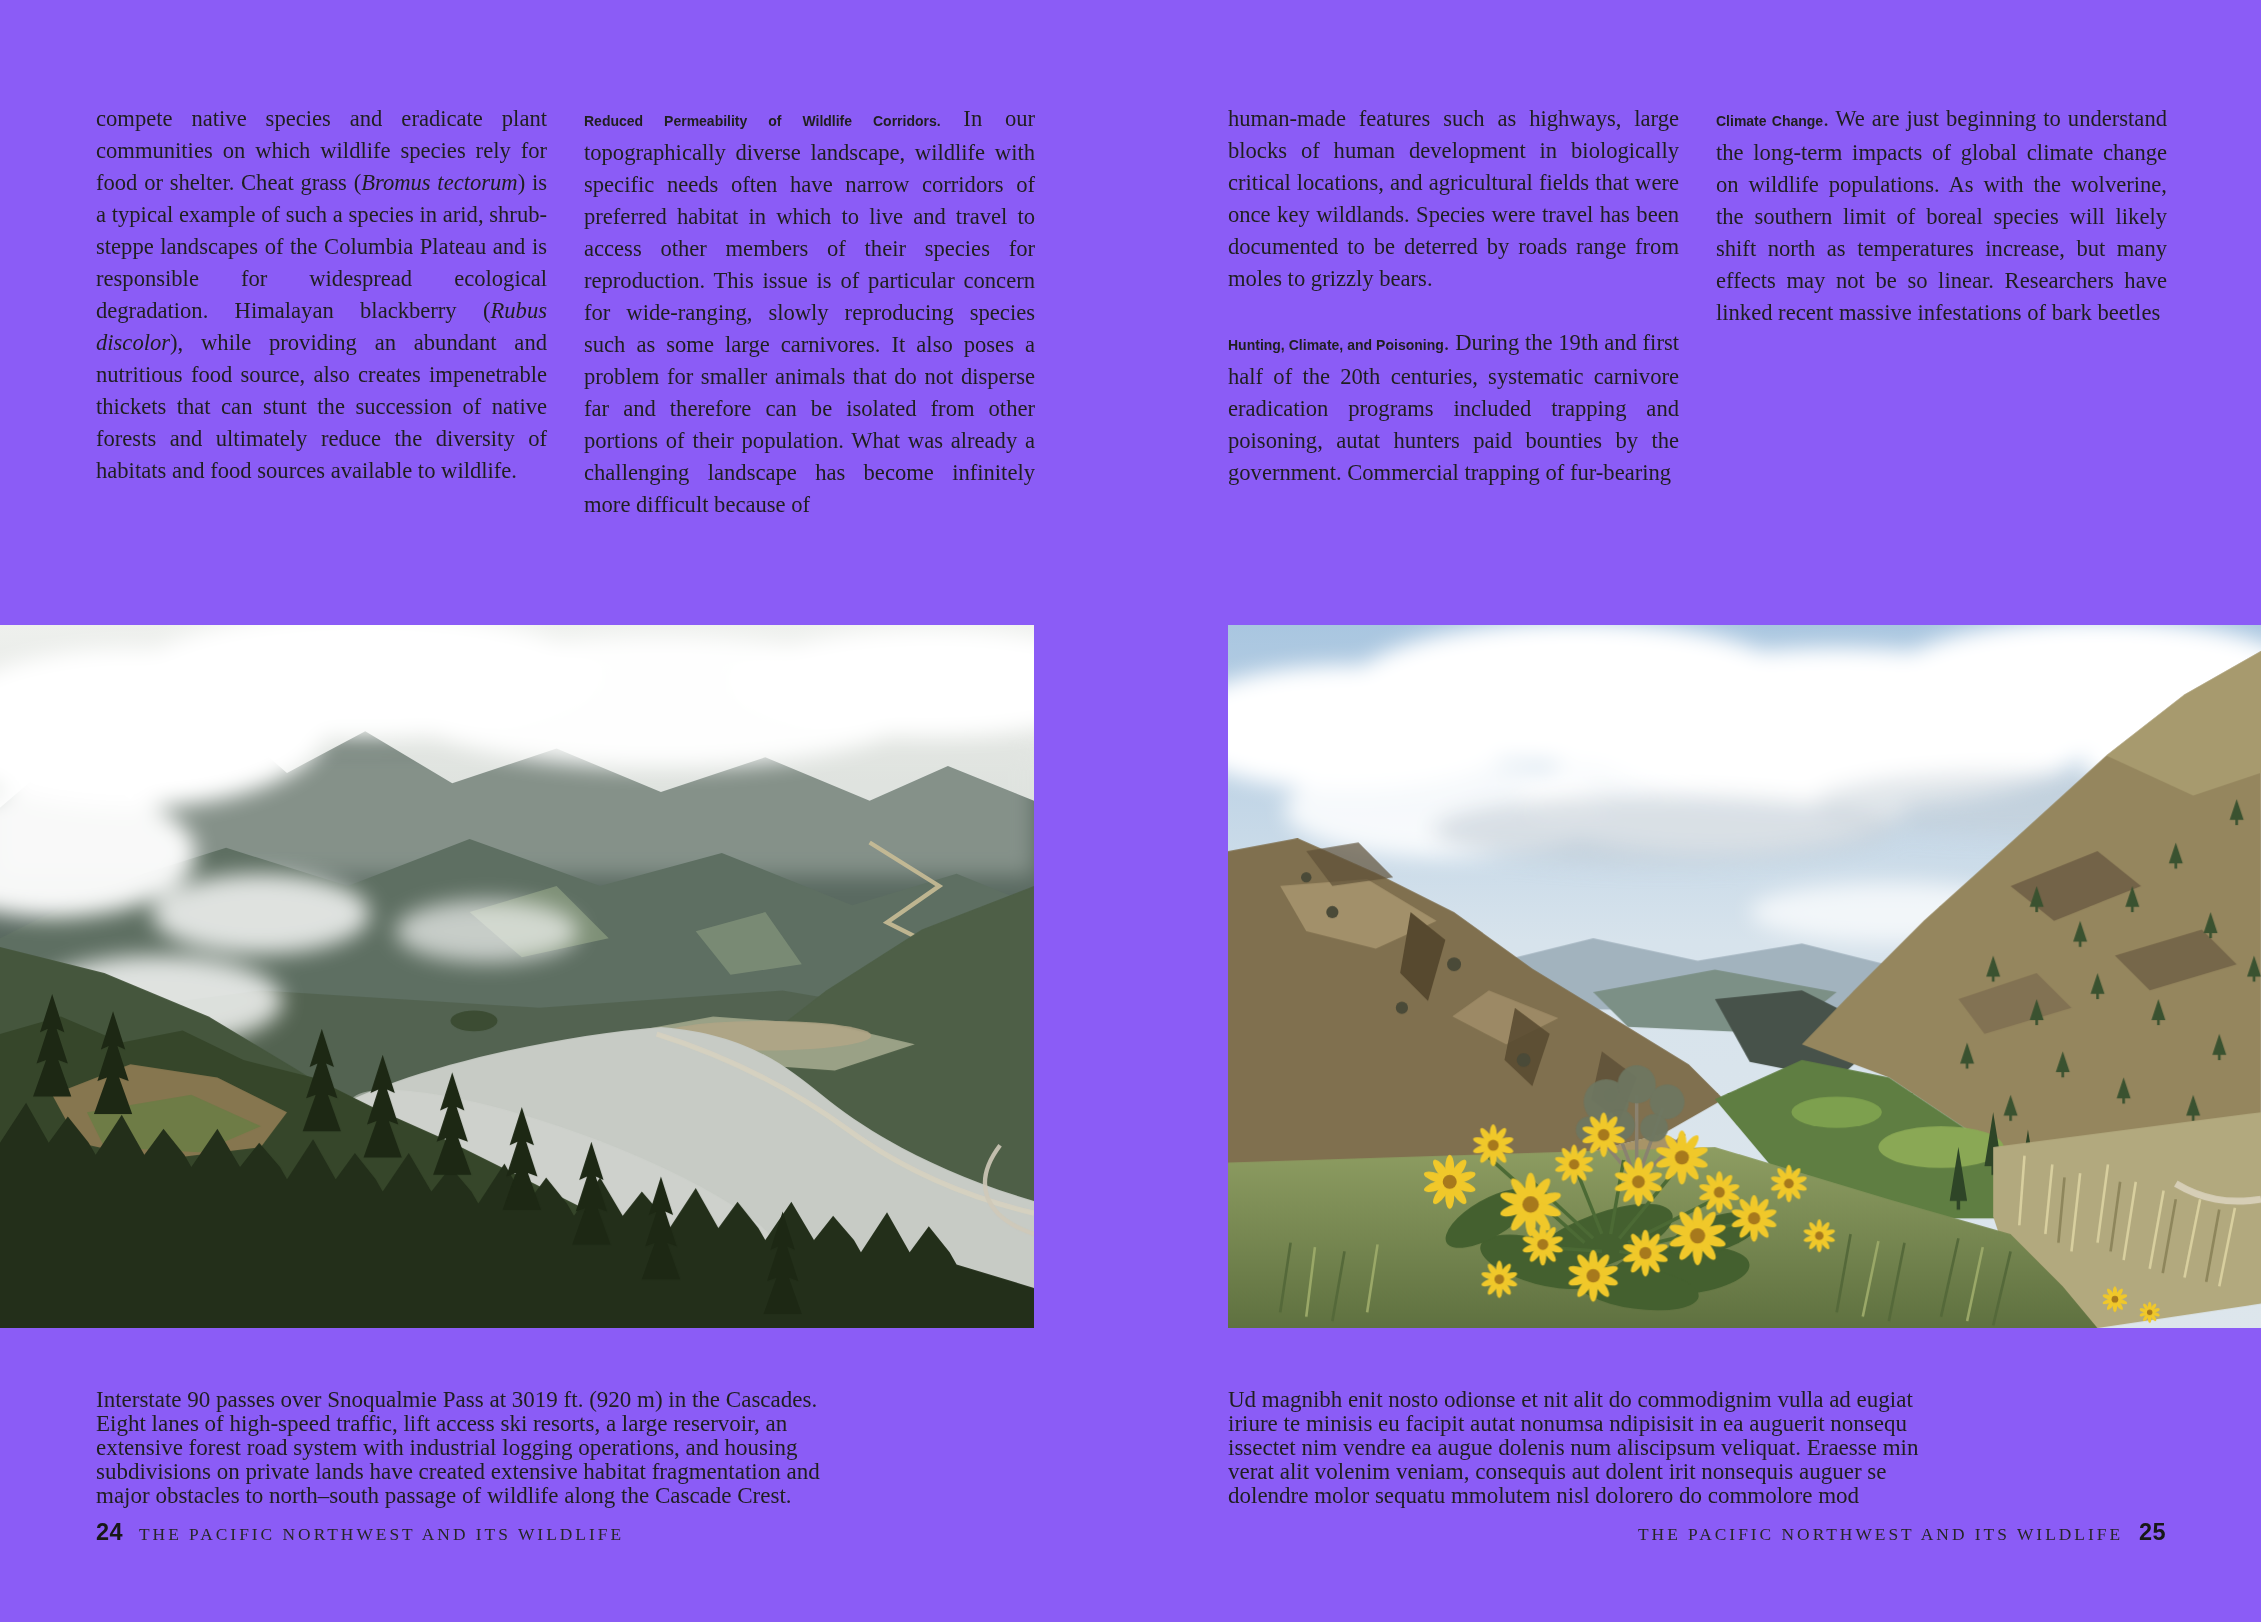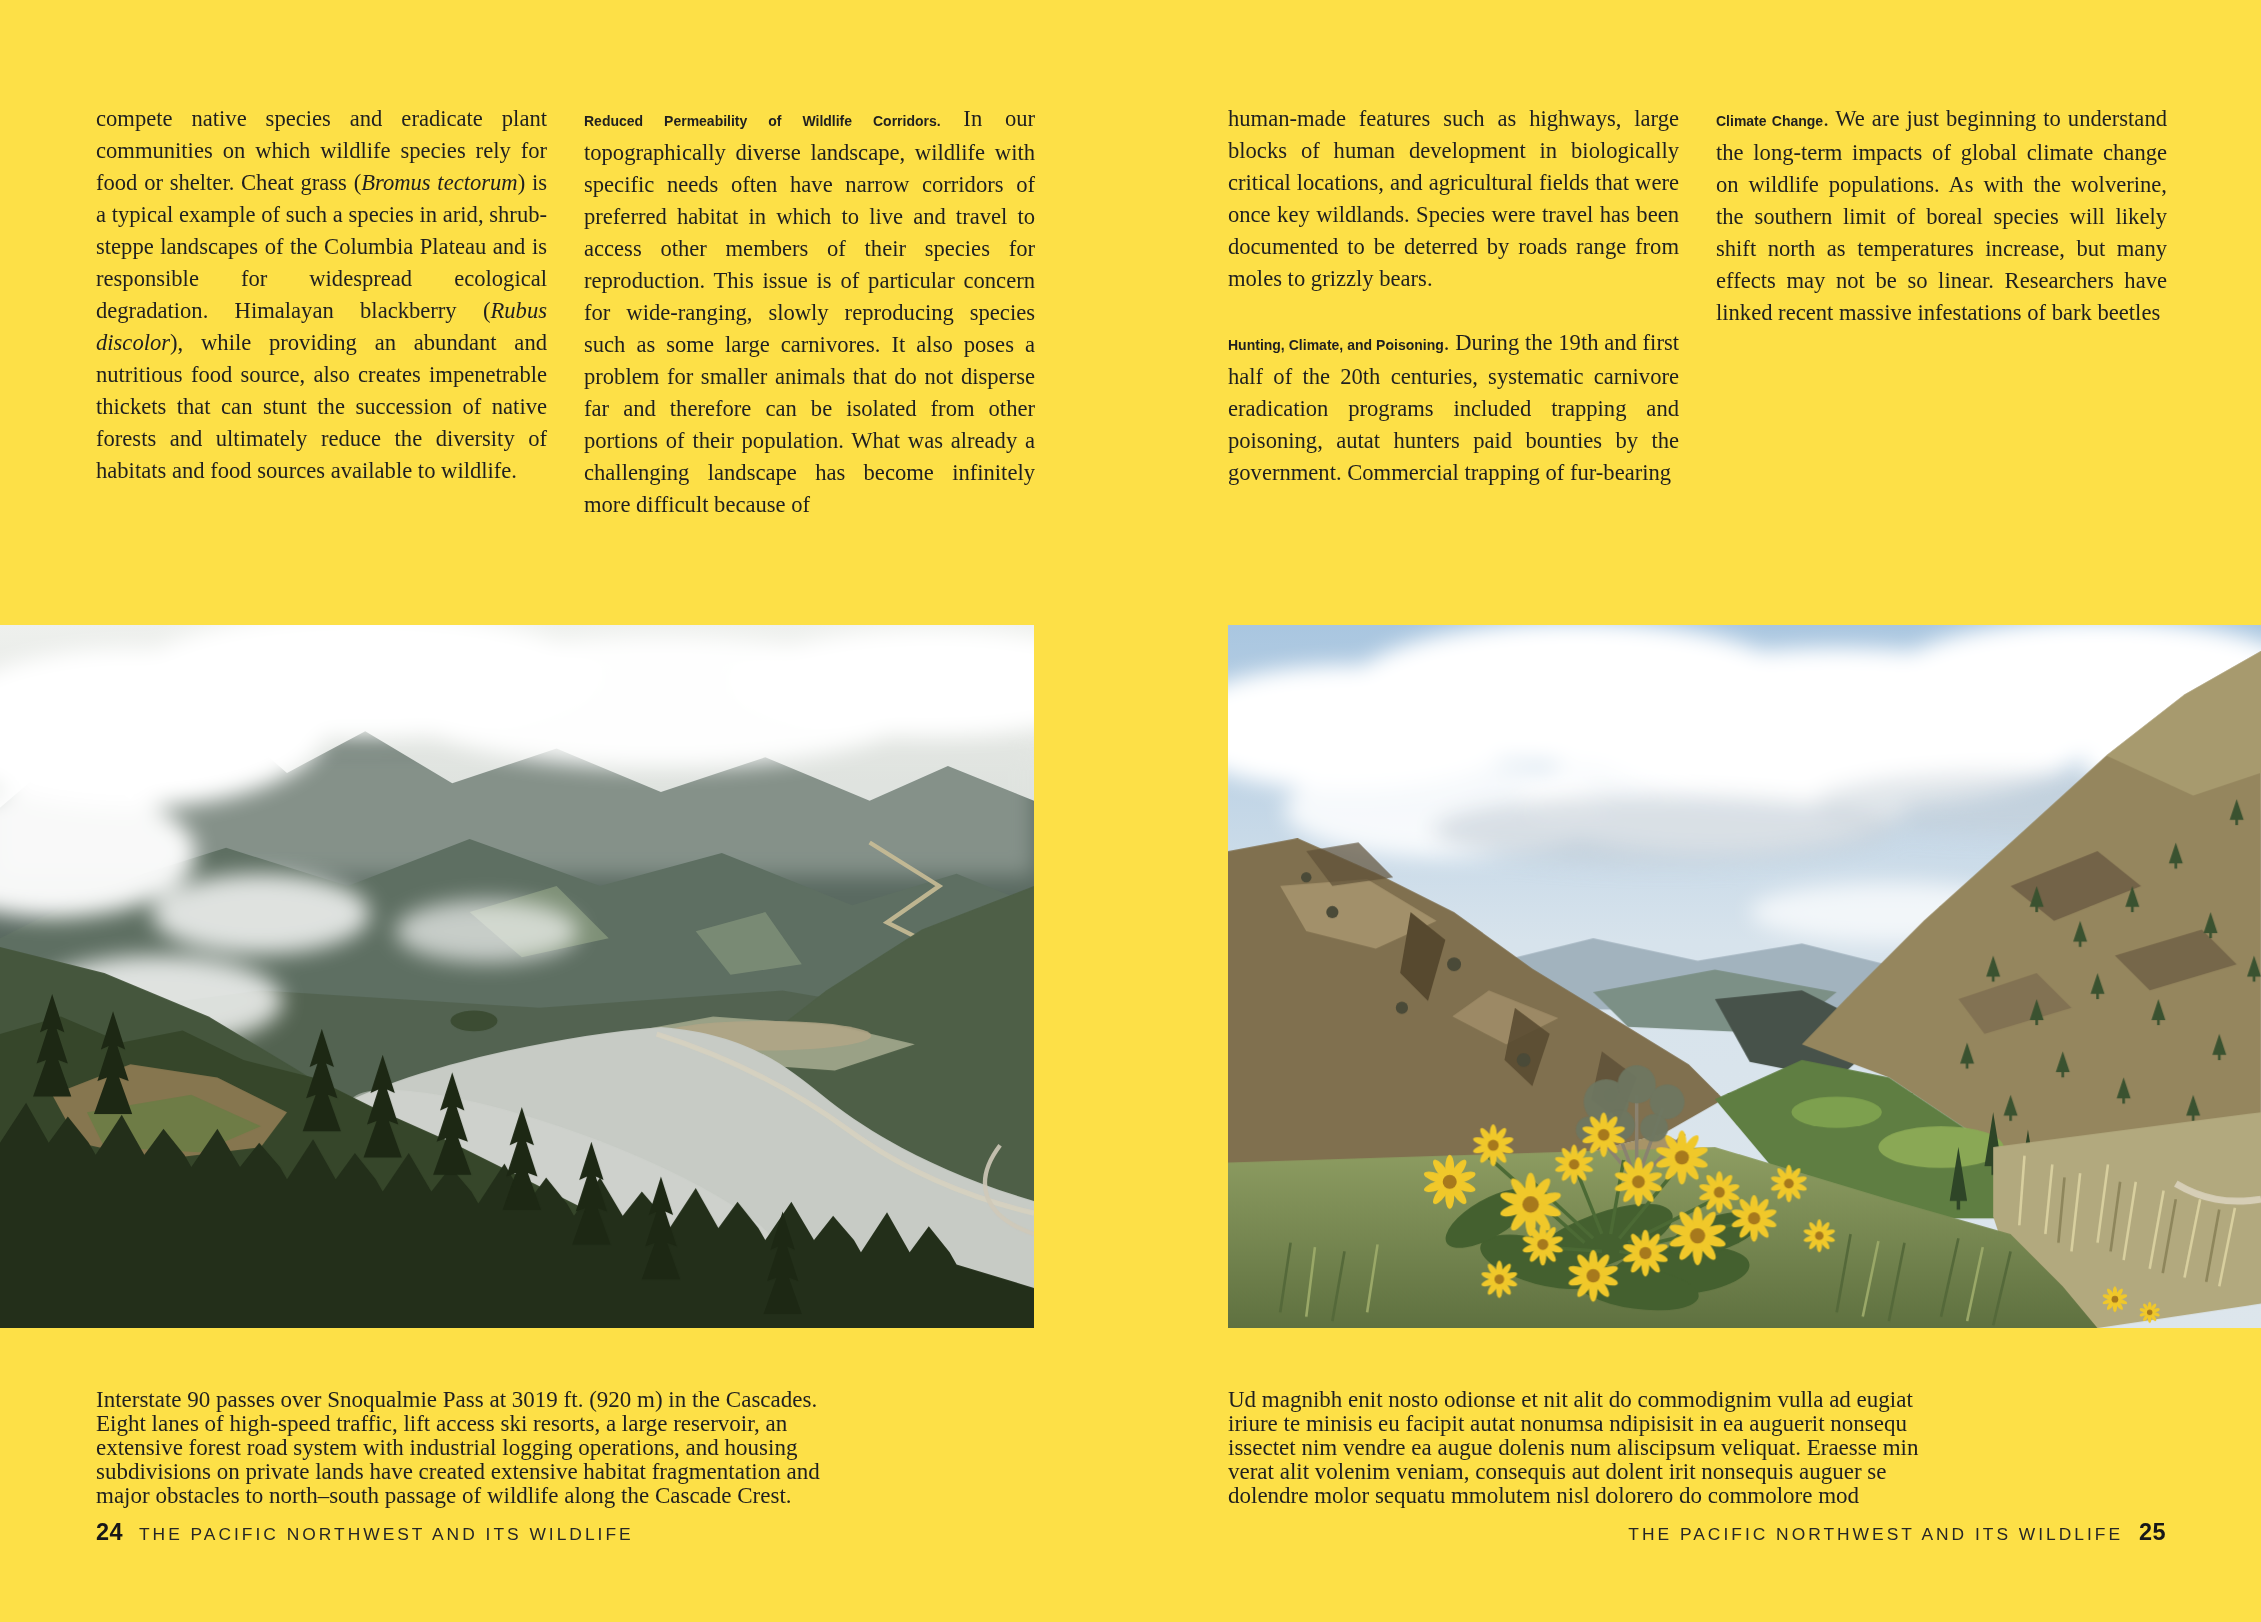--- a/index.html
+++ b/index.html
@@ -5,21 +5,21 @@
 <style>
   html, body { margin: 0; padding: 0; }
   body {
     width: 2261px; height: 1622px;
     position: relative;
     background: #ffffff;
     font-family: "Liberation Serif", serif;
     color: #1f1f1f;
     overflow: hidden;
   }
-  .page { position: absolute; top: 0; width: 1131px; height: 1622px; background: #fde047; }
+  .page { position: absolute; top: 0; width: 1131px; height: 1622px; background: #8b5cf6; }
   .page-left  { left: 0; }
   .page-right { left: 1131px; }
 
   
   .col {
     position: absolute; top: 103px; width: 451px;
     font-size: 22.6px; line-height: 32px;
     text-align: justify;
     color: #1f1f1f;
   }
@@ -53,21 +53,21 @@
 
   
   .folio {
     position: absolute; top: 1519px;
     display: flex; align-items: baseline; gap: 16px;
     font-family: "Liberation Sans", sans-serif;
   }
   .folio-left  { left: 96px; }
   .folio-right { right: 96px; }
   .pagenum { font-weight: 700; font-size: 23.5px; color: #181818; letter-spacing: 0.4px; }
-  .running { font-size: 17.4px; letter-spacing: 3px; font-weight: 400; color: #262626; }
+  .running { font-size: 17.4px; letter-spacing: 3px; font-weight: 400; color: #262626; font-family: Liberation Serif, serif; }
 </style>
 </head>
 <body>
 
 <section class="page page-left">
 
   <div class="col c1">
       <p><span>compete native species and eradicate plant communities on which wildlife species rely for food or shelter. Cheat grass (</span><span class="run-i">Bromus tectorum</span><span>) is a typical example of such a species in arid, shrub-steppe landscapes of the Columbia Plateau and is responsible for widespread ecological degradation. Himalayan blackberry (</span><span class="run-i">Rubus discolor</span><span>), while providing an abundant and nutritious food source, also creates impenetrable thickets that can stunt the succession of native forests and ultimately reduce the diversity of habitats and food sources available to wildlife.</span></p>
     </div>
   <div class="col c2">

